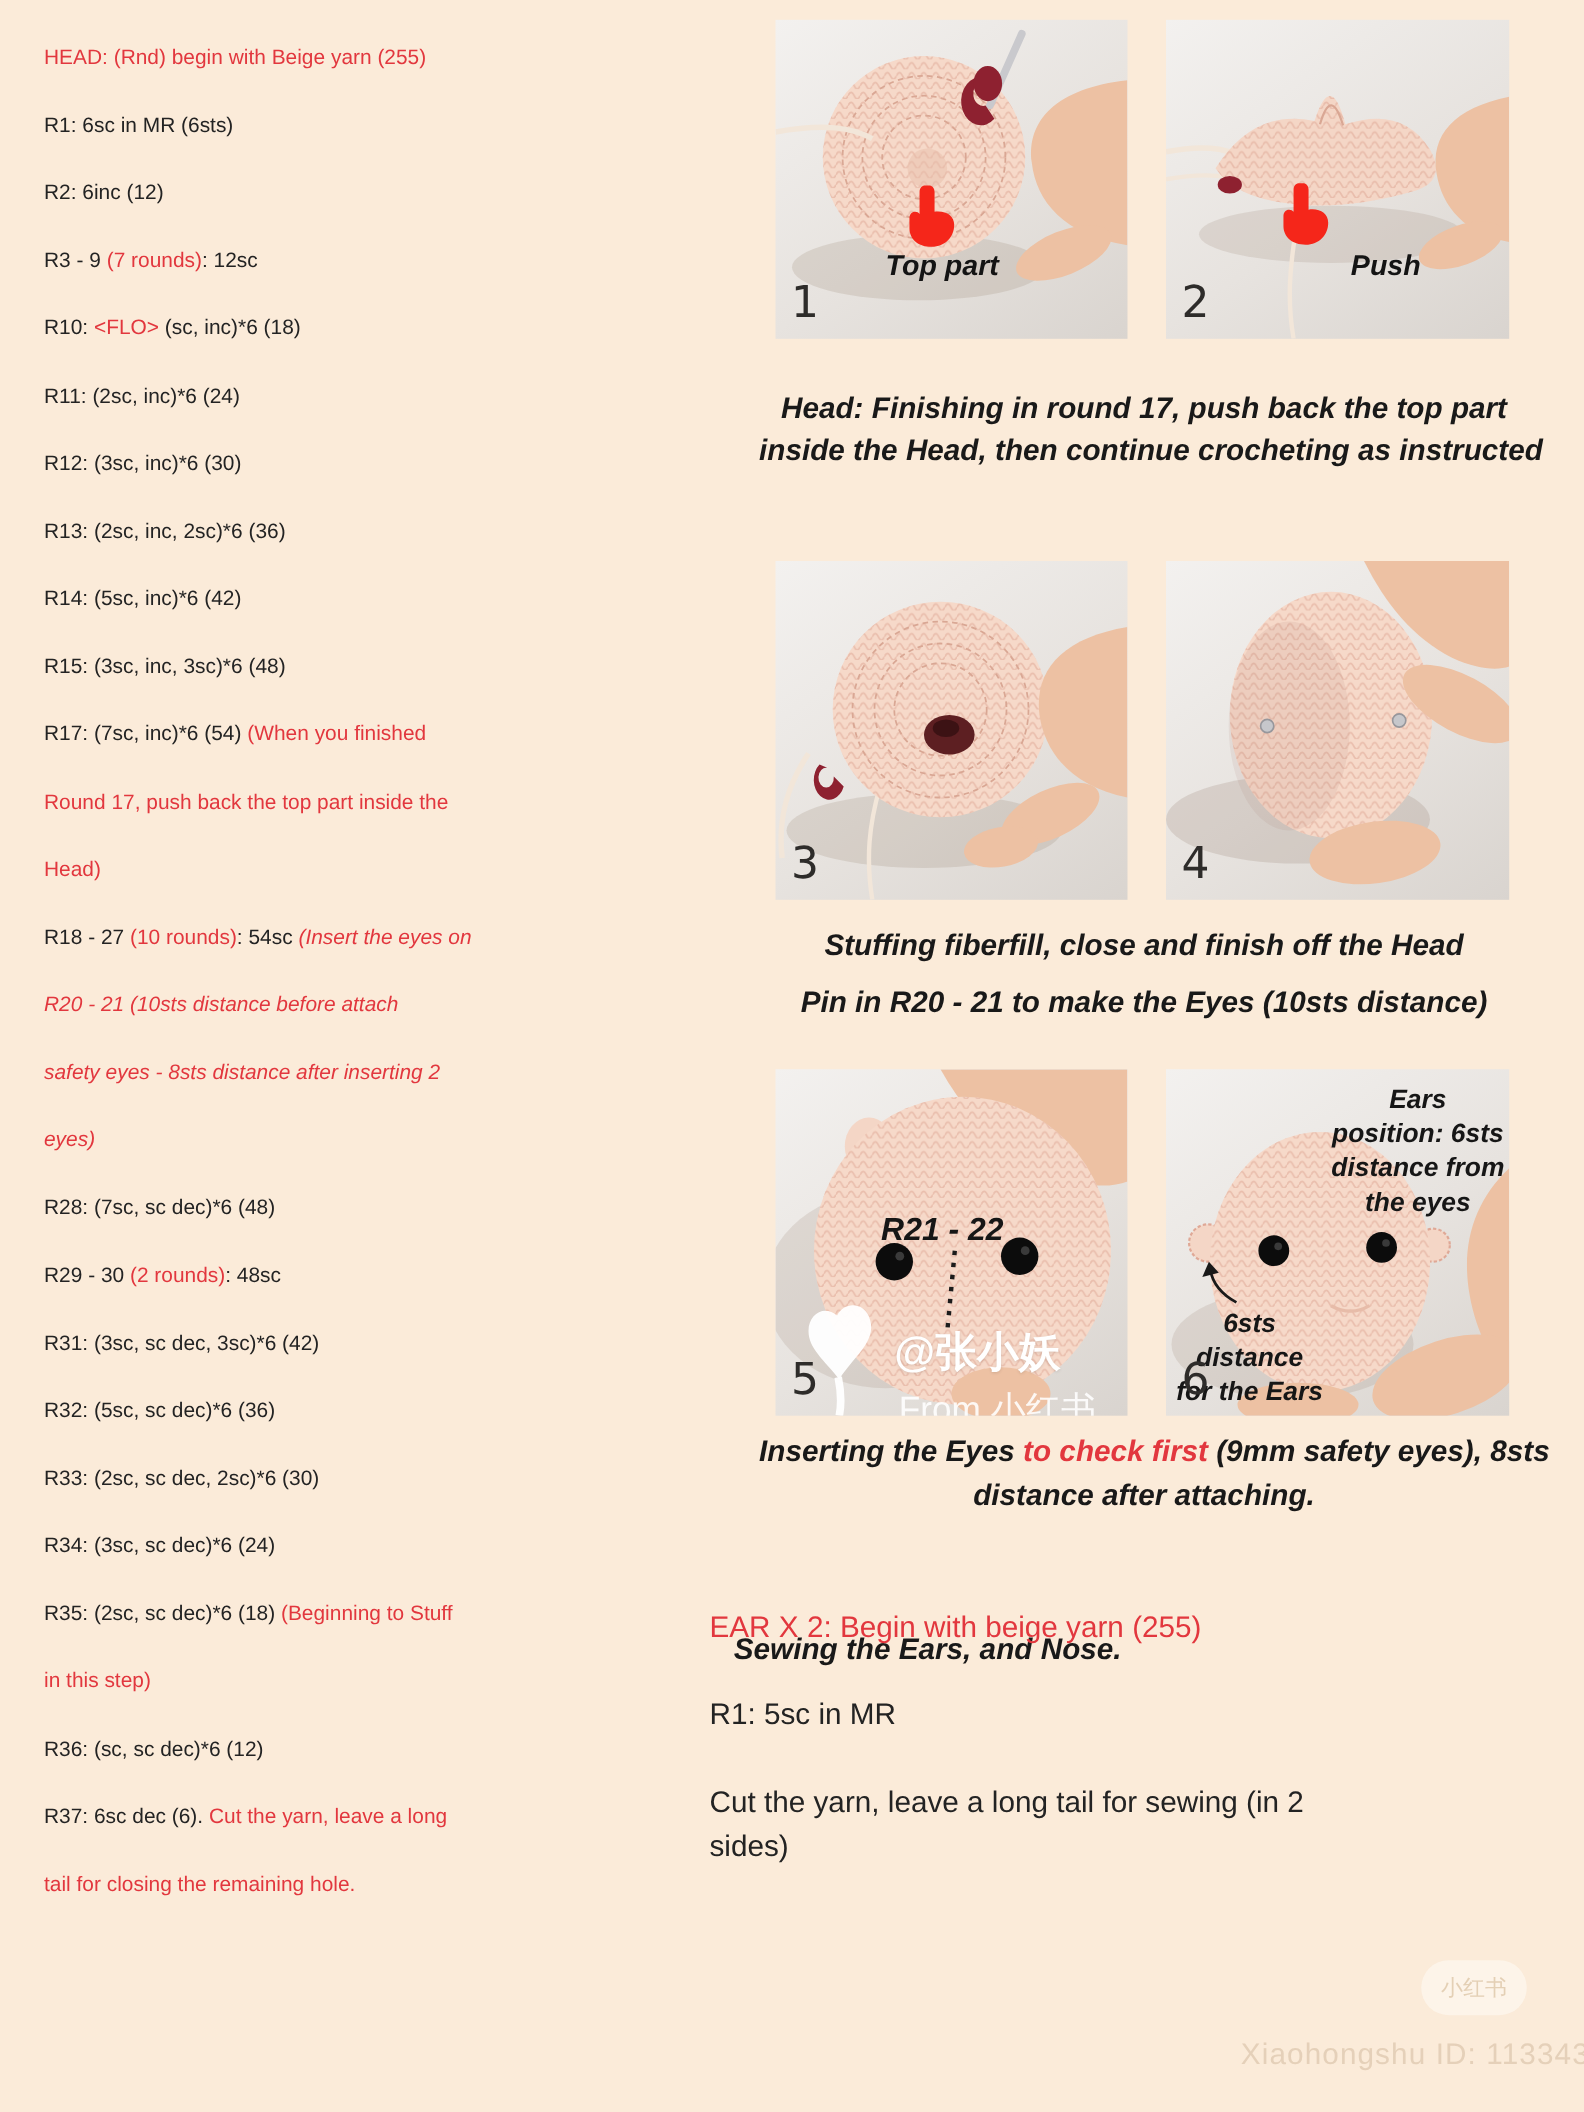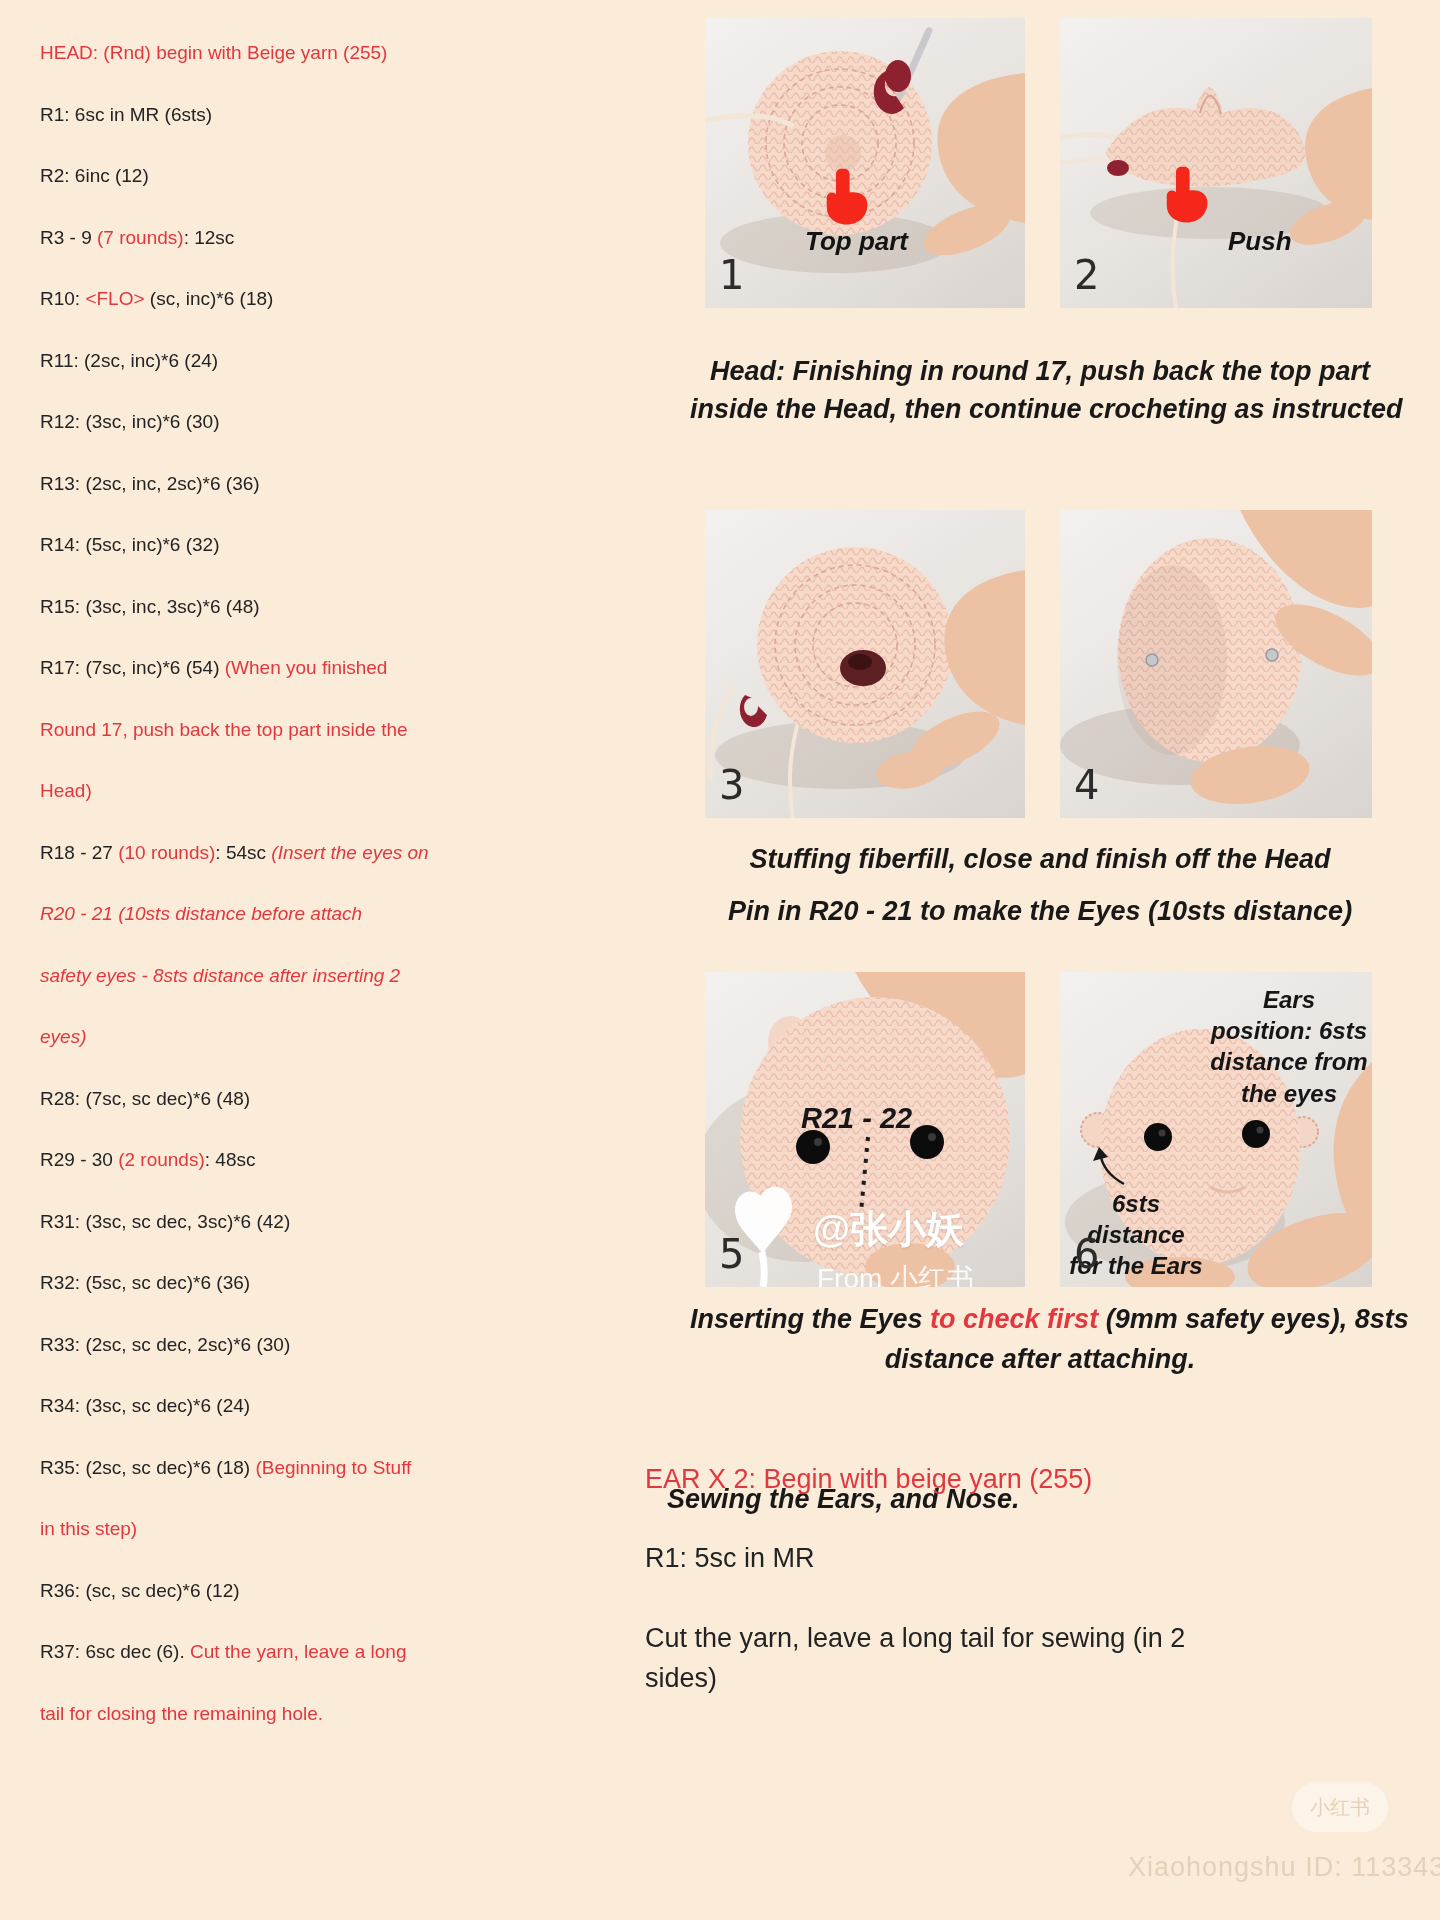--- a/index.html
+++ b/index.html
@@ -16,21 +16,21 @@
   .seg-red{color:#e2373e;}
   .seg-red-italic{color:#e2373e;font-style:italic;}
   
   .photo{position:absolute;background:linear-gradient(145deg,#f3f1ef 0%,#e7e3df 55%,#d9d4cf 100%);overflow:hidden;}
   .photo svg.art{position:absolute;left:0;top:0;}
   .photo-num{position:absolute;left:14px;bottom:10px;font-family:"DejaVu Sans",sans-serif;font-size:40px;color:#2e2c2a;}
   .photo-label{position:absolute;font-style:italic;font-weight:700;color:#141414;font-size:26px;white-space:nowrap;}
   .red-hand{position:absolute;width:46px;height:58px;}
   .anno{position:absolute;font-style:italic;font-weight:600;color:#161616;line-height:1.3;}
   .wm-handle{position:absolute;color:#ffffff;font-weight:700;font-size:38px;white-space:nowrap;text-shadow:0 1px 3px rgba(0,0,0,.12);}
-  .wm-from{position:absolute;color:rgba(255,255,255,.88);font-size:28px;white-space:nowrap;}
+  .wm-from{position:absolute;color:rgba(255,255,255,.88);font-size:32px;white-space:nowrap;}
   
   .caption{position:absolute;left:690px;width:700px;text-align:center;font-style:italic;font-weight:600;color:#191919;font-size:27px;white-space:nowrap;}
   .cap-red{color:#e2373e;}
   .side-text{position:absolute;left:645px;font-size:27px;color:#232323;white-space:nowrap;}
   .side-red{color:#e2373e;font-weight:500;}
   
   .copyright{position:absolute;left:478px;top:1848px;font-family:"Liberation Serif",serif;font-size:31px;letter-spacing:3px;color:#47538a;white-space:nowrap;}
   .wm-id{position:absolute;left:1128px;top:1852px;font-size:27px;letter-spacing:1px;color:rgba(198,172,140,.42);white-space:nowrap;}
   .wm-badge{position:absolute;left:1292px;top:1782px;width:96px;height:50px;border-radius:25px;
     background:rgba(255,252,246,.55);display:flex;align-items:center;justify-content:center;
@@ -43,21 +43,21 @@
 
   <div id="pattern-lines">
       <div class="pat-line"><span class="seg-red">HEAD: (Rnd) begin with Beige yarn (255)</span></div>
       <div class="pat-line"><span class="seg-black">R1: 6sc in MR (6sts)</span></div>
       <div class="pat-line"><span class="seg-black">R2: 6inc (12)</span></div>
       <div class="pat-line"><span class="seg-black">R3 - 9 </span><span class="seg-red">(7 rounds)</span><span class="seg-black">: 12sc</span></div>
       <div class="pat-line"><span class="seg-black">R10: </span><span class="seg-red">&lt;FLO&gt;</span><span class="seg-black"> (sc, inc)*6 (18)</span></div>
       <div class="pat-line"><span class="seg-black">R11: (2sc, inc)*6 (24)</span></div>
       <div class="pat-line"><span class="seg-black">R12: (3sc, inc)*6 (30)</span></div>
       <div class="pat-line"><span class="seg-black">R13: (2sc, inc, 2sc)*6 (36)</span></div>
-      <div class="pat-line"><span class="seg-black">R14: (5sc, inc)*6 (32)</span></div>
+      <div class="pat-line"><span class="seg-black">R14: (5sc, inc)*6 (42)</span></div>
       <div class="pat-line"><span class="seg-black">R15: (3sc, inc, 3sc)*6 (48)</span></div>
       <div class="pat-line"><span class="seg-black">R17: (7sc, inc)*6 (54) </span><span class="seg-red">(When you finished</span></div>
       <div class="pat-line"><span class="seg-red">Round 17, push back the top part inside the</span></div>
       <div class="pat-line"><span class="seg-red">Head)</span></div>
       <div class="pat-line"><span class="seg-black">R18 - 27 </span><span class="seg-red">(10 rounds)</span><span class="seg-black">: 54sc </span><span class="seg-red-italic">(Insert the eyes on</span></div>
       <div class="pat-line"><span class="seg-red-italic">R20 - 21 (10sts distance before attach</span></div>
       <div class="pat-line"><span class="seg-red-italic">safety eyes - 8sts distance after inserting 2</span></div>
       <div class="pat-line"><span class="seg-red-italic">eyes)</span></div>
       <div class="pat-line"><span class="seg-black">R28: (7sc, sc dec)*6 (48)</span></div>
       <div class="pat-line"><span class="seg-black">R29 - 30 </span><span class="seg-red">(2 rounds)</span><span class="seg-black">: 48sc</span></div>

